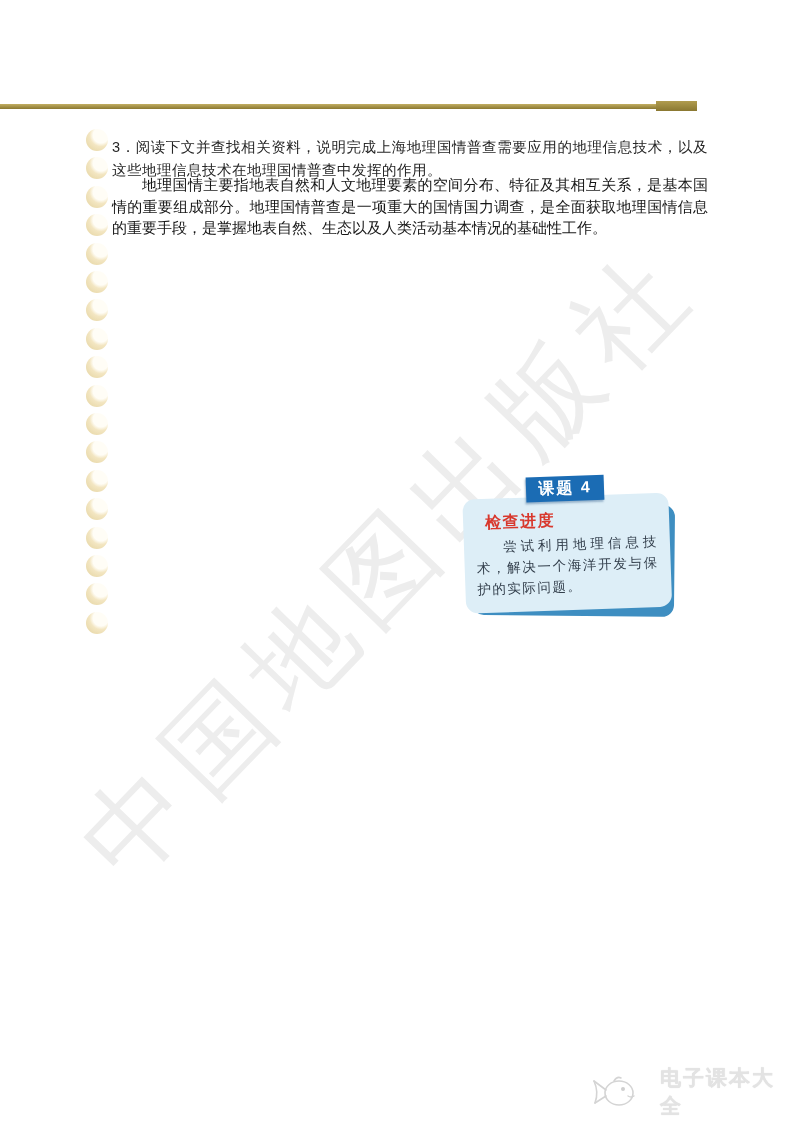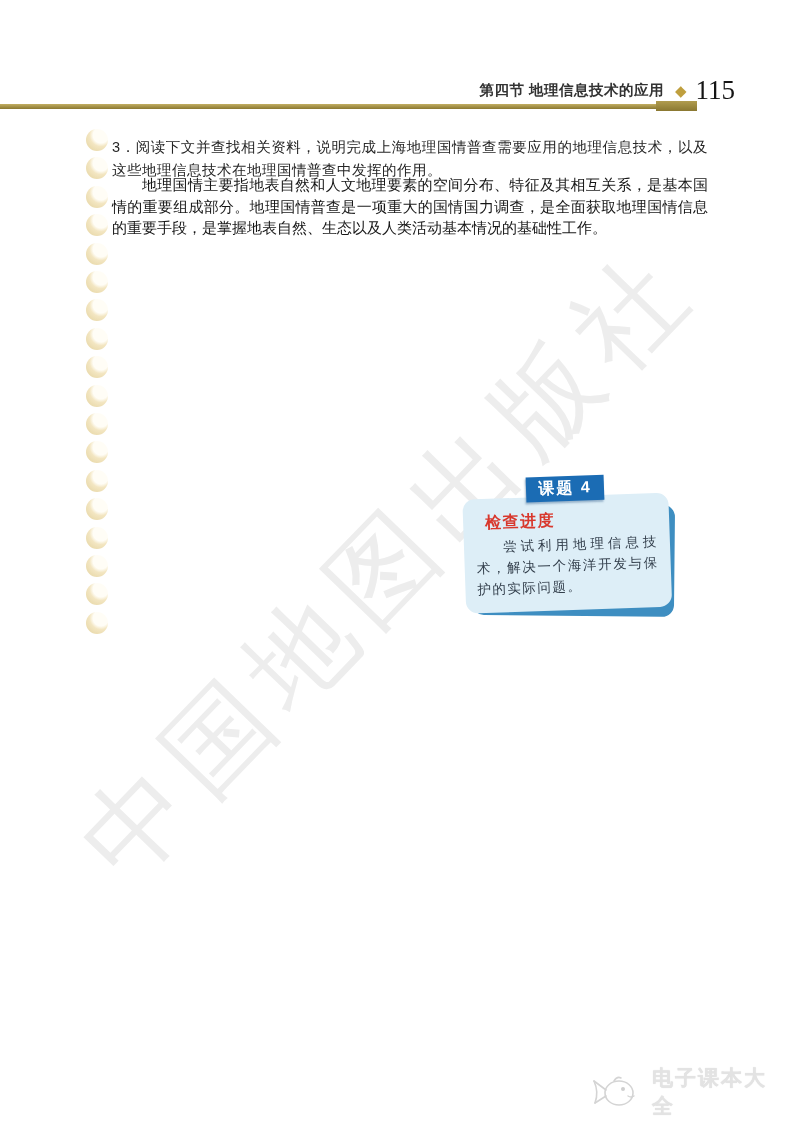--- a/index.html
+++ b/index.html
@@ -83,21 +83,21 @@
     font-family:"Liberation Serif",serif;font-size:13.5px;line-height:21px;
     letter-spacing:1.5px;color:#333f4c;text-align:justify;text-indent:2em;
   }
   
   .site-logo{
     position:absolute;left:588px;top:1064px;z-index:2;
     display:flex;align-items:center;
   }
   .site-logo .label{
     font-size:21px;font-weight:bold;color:#e3e3e3;letter-spacing:2px;
-    margin-left:12px;text-shadow:0 0 1px #d8d8d8;
+    margin-left:20px;text-shadow:0 0 1px #d8d8d8;
   }
 </style>
 </head>
 <body>
 
 <div class="page">
 
   <div class="watermark">中国地图出版社</div>
 
   <div id="dots">
@@ -114,25 +114,20 @@
       <div class="dot" style="top: 413px;"></div>
       <div class="dot" style="top: 441px;"></div>
       <div class="dot" style="top: 470px;"></div>
       <div class="dot" style="top: 498px;"></div>
       <div class="dot" style="top: 527px;"></div>
       <div class="dot" style="top: 555px;"></div>
       <div class="dot" style="top: 583px;"></div>
       <div class="dot" style="top: 612px;"></div>
     </div>
 
-  <div class="header">
-    <span class="sec-title">第四节 地理信息技术的应用</span>
-    <span class="diamond">◆</span>
-    <span class="pagenum">115</span>
-  </div>
   <div class="gold-line"></div>
   <div class="gold-cap"></div>
 
   <div class="exercise">3．阅读下文并查找相关资料，说明完成上海地理国情普查需要应用的地理信息技术，以及这些地理信息技术在地理国情普查中发挥的作用。</div>
 
   <div class="reading">
     <p>地理国情主要指地表自然和人文地理要素的空间分布、特征及其相互关系，是基本国情的重要组成部分。地理国情普查是一项重大的国情国力调查，是全面获取地理国情信息的重要手段，是掌握地表自然、生态以及人类活动基本情况的基础性工作。</p>
   </div>
 
   <div class="task-card">

